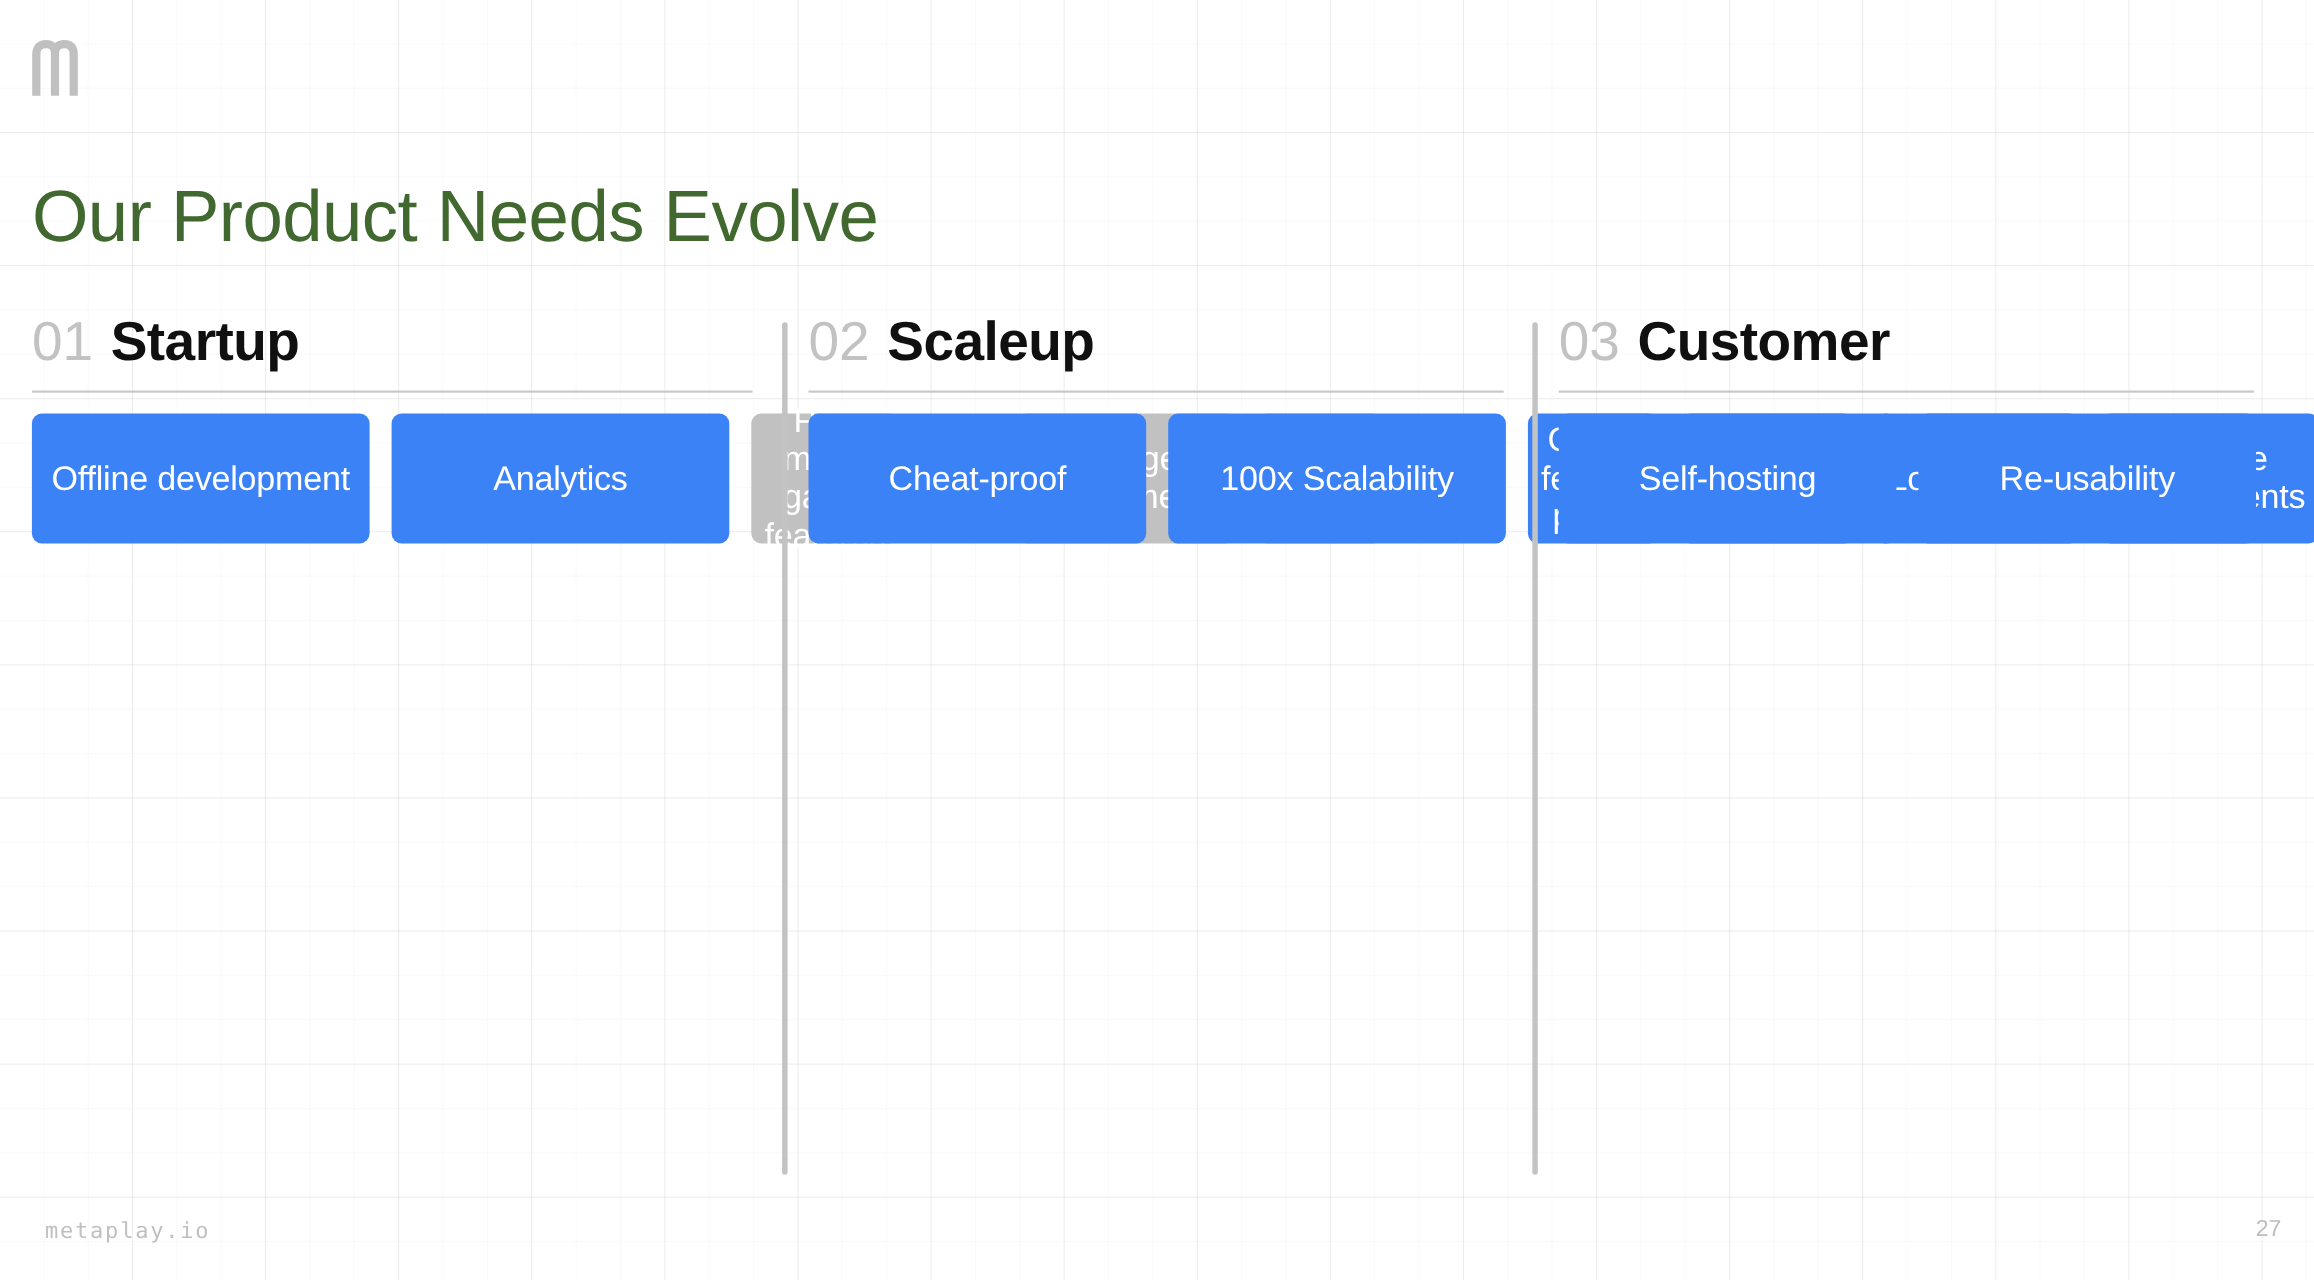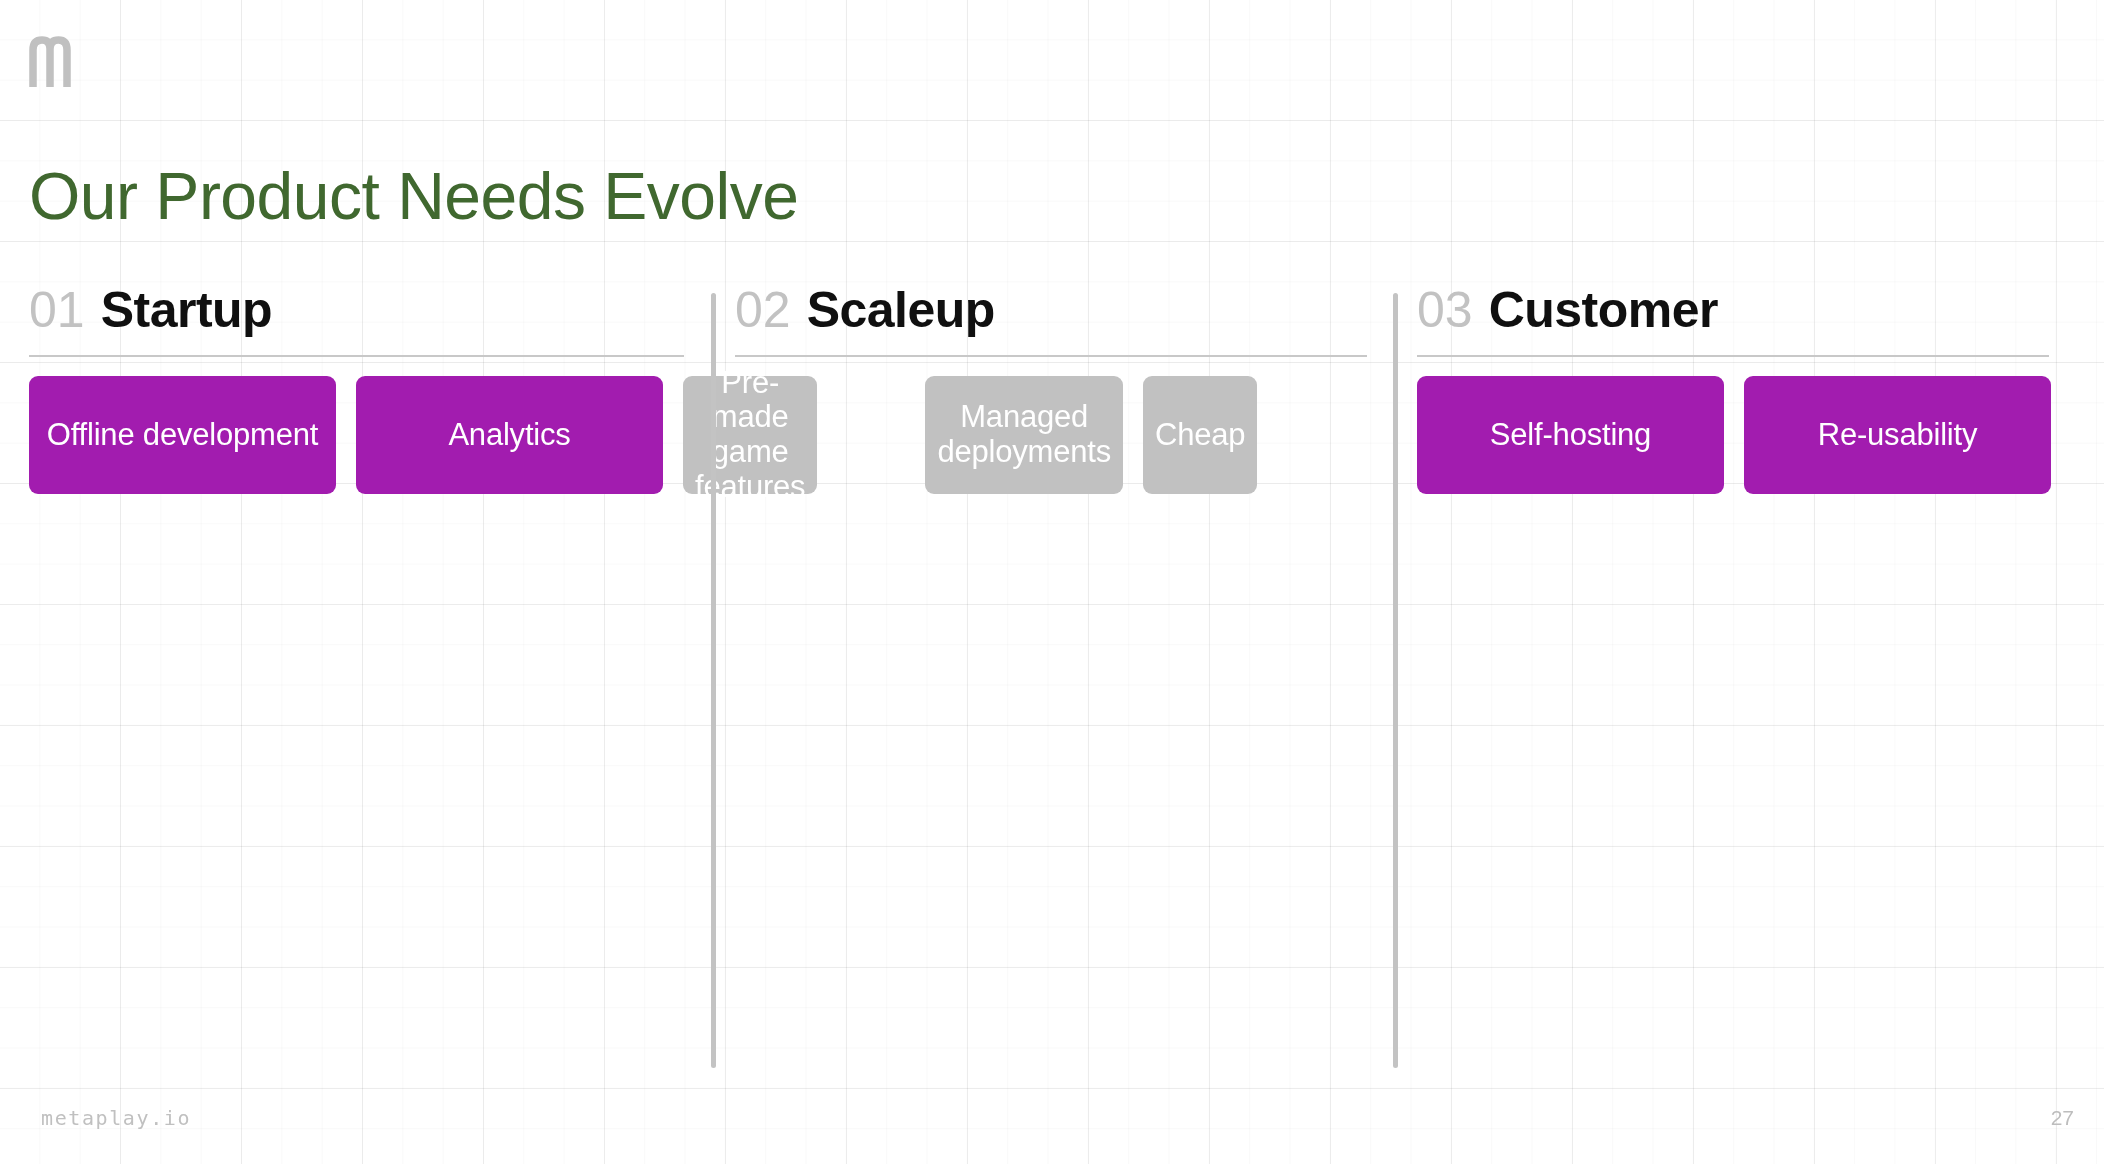--- a/index.html
+++ b/index.html
@@ -144,21 +144,21 @@
     justify-content: center;
     text-align: center;
     color: #ffffff;
     font-size: 31px;
     font-weight: 400;
     line-height: 1.12;
     padding: 4px 12px;
     letter-spacing: -0.2px;
   }
 
-  .card.green  { background: #a21caf; }
+  .card.green  { background: #3b82f6; }
   .card.gray   { background: #c1c1c1; }
   .card.empty  { background: transparent; }
 
   
   #footer-brand {
     position: absolute;
     left: 29px;
     top: 1106px;
     font-family: "DejaVu Sans Mono", "Liberation Mono", monospace;
     font-size: 20px;
@@ -214,20 +214,29 @@
       </div>
     </section>
 
     <section class="column has-divider">
       <div class="col-inner">
         <div class="col-head">
           <span class="col-num">02</span>
           <span class="col-title">Scaleup</span>
         </div>
         <div class="col-rule"></div>
+        <div class="cards">
+          <div class="card green">Cheat-proof</div>
+          <div class="card green">100x Scalability</div>
+          <div class="card green">Game feature parity</div>
+          <div class="card green">Customer support</div>
+          <div class="card green">Localization</div>
+          <div class="card green">Multiple deployments</div>
+
+        </div>
       </div>
     </section>
 
     <section class="column has-divider">
       <div class="col-inner">
         <div class="col-head">
           <span class="col-num">03</span>
           <span class="col-title">Customer</span>
         </div>
         <div class="col-rule"></div>

